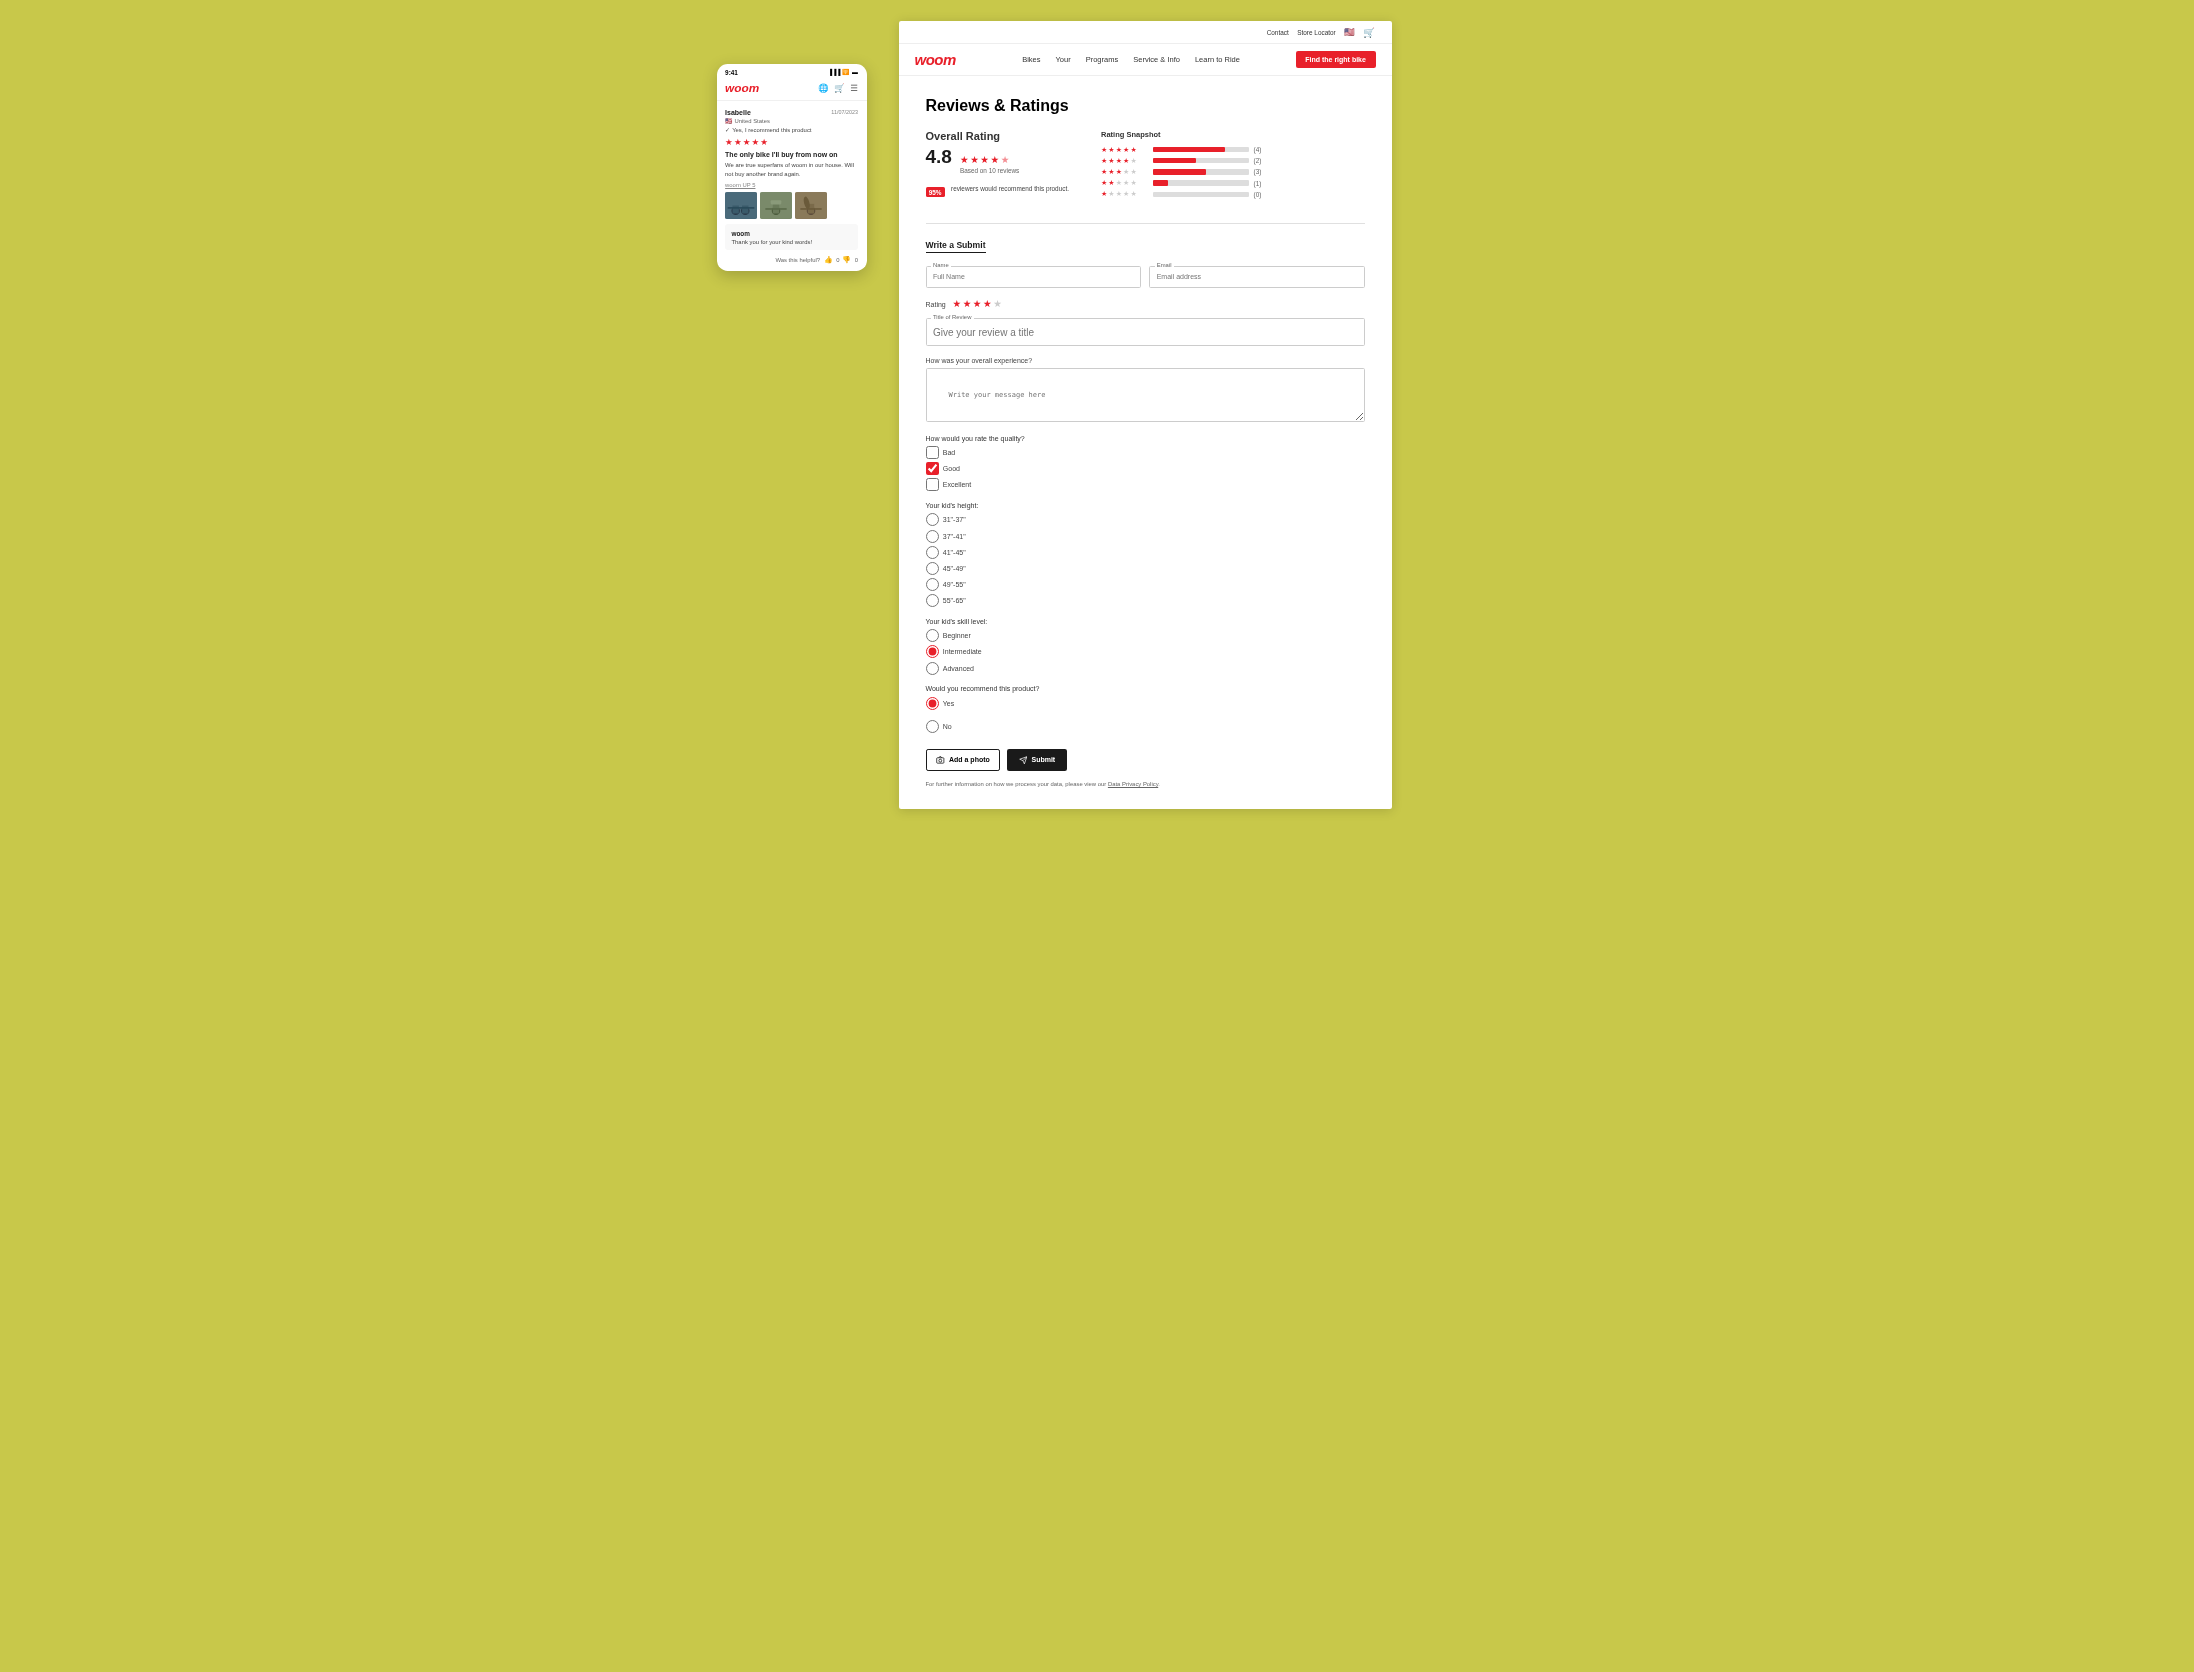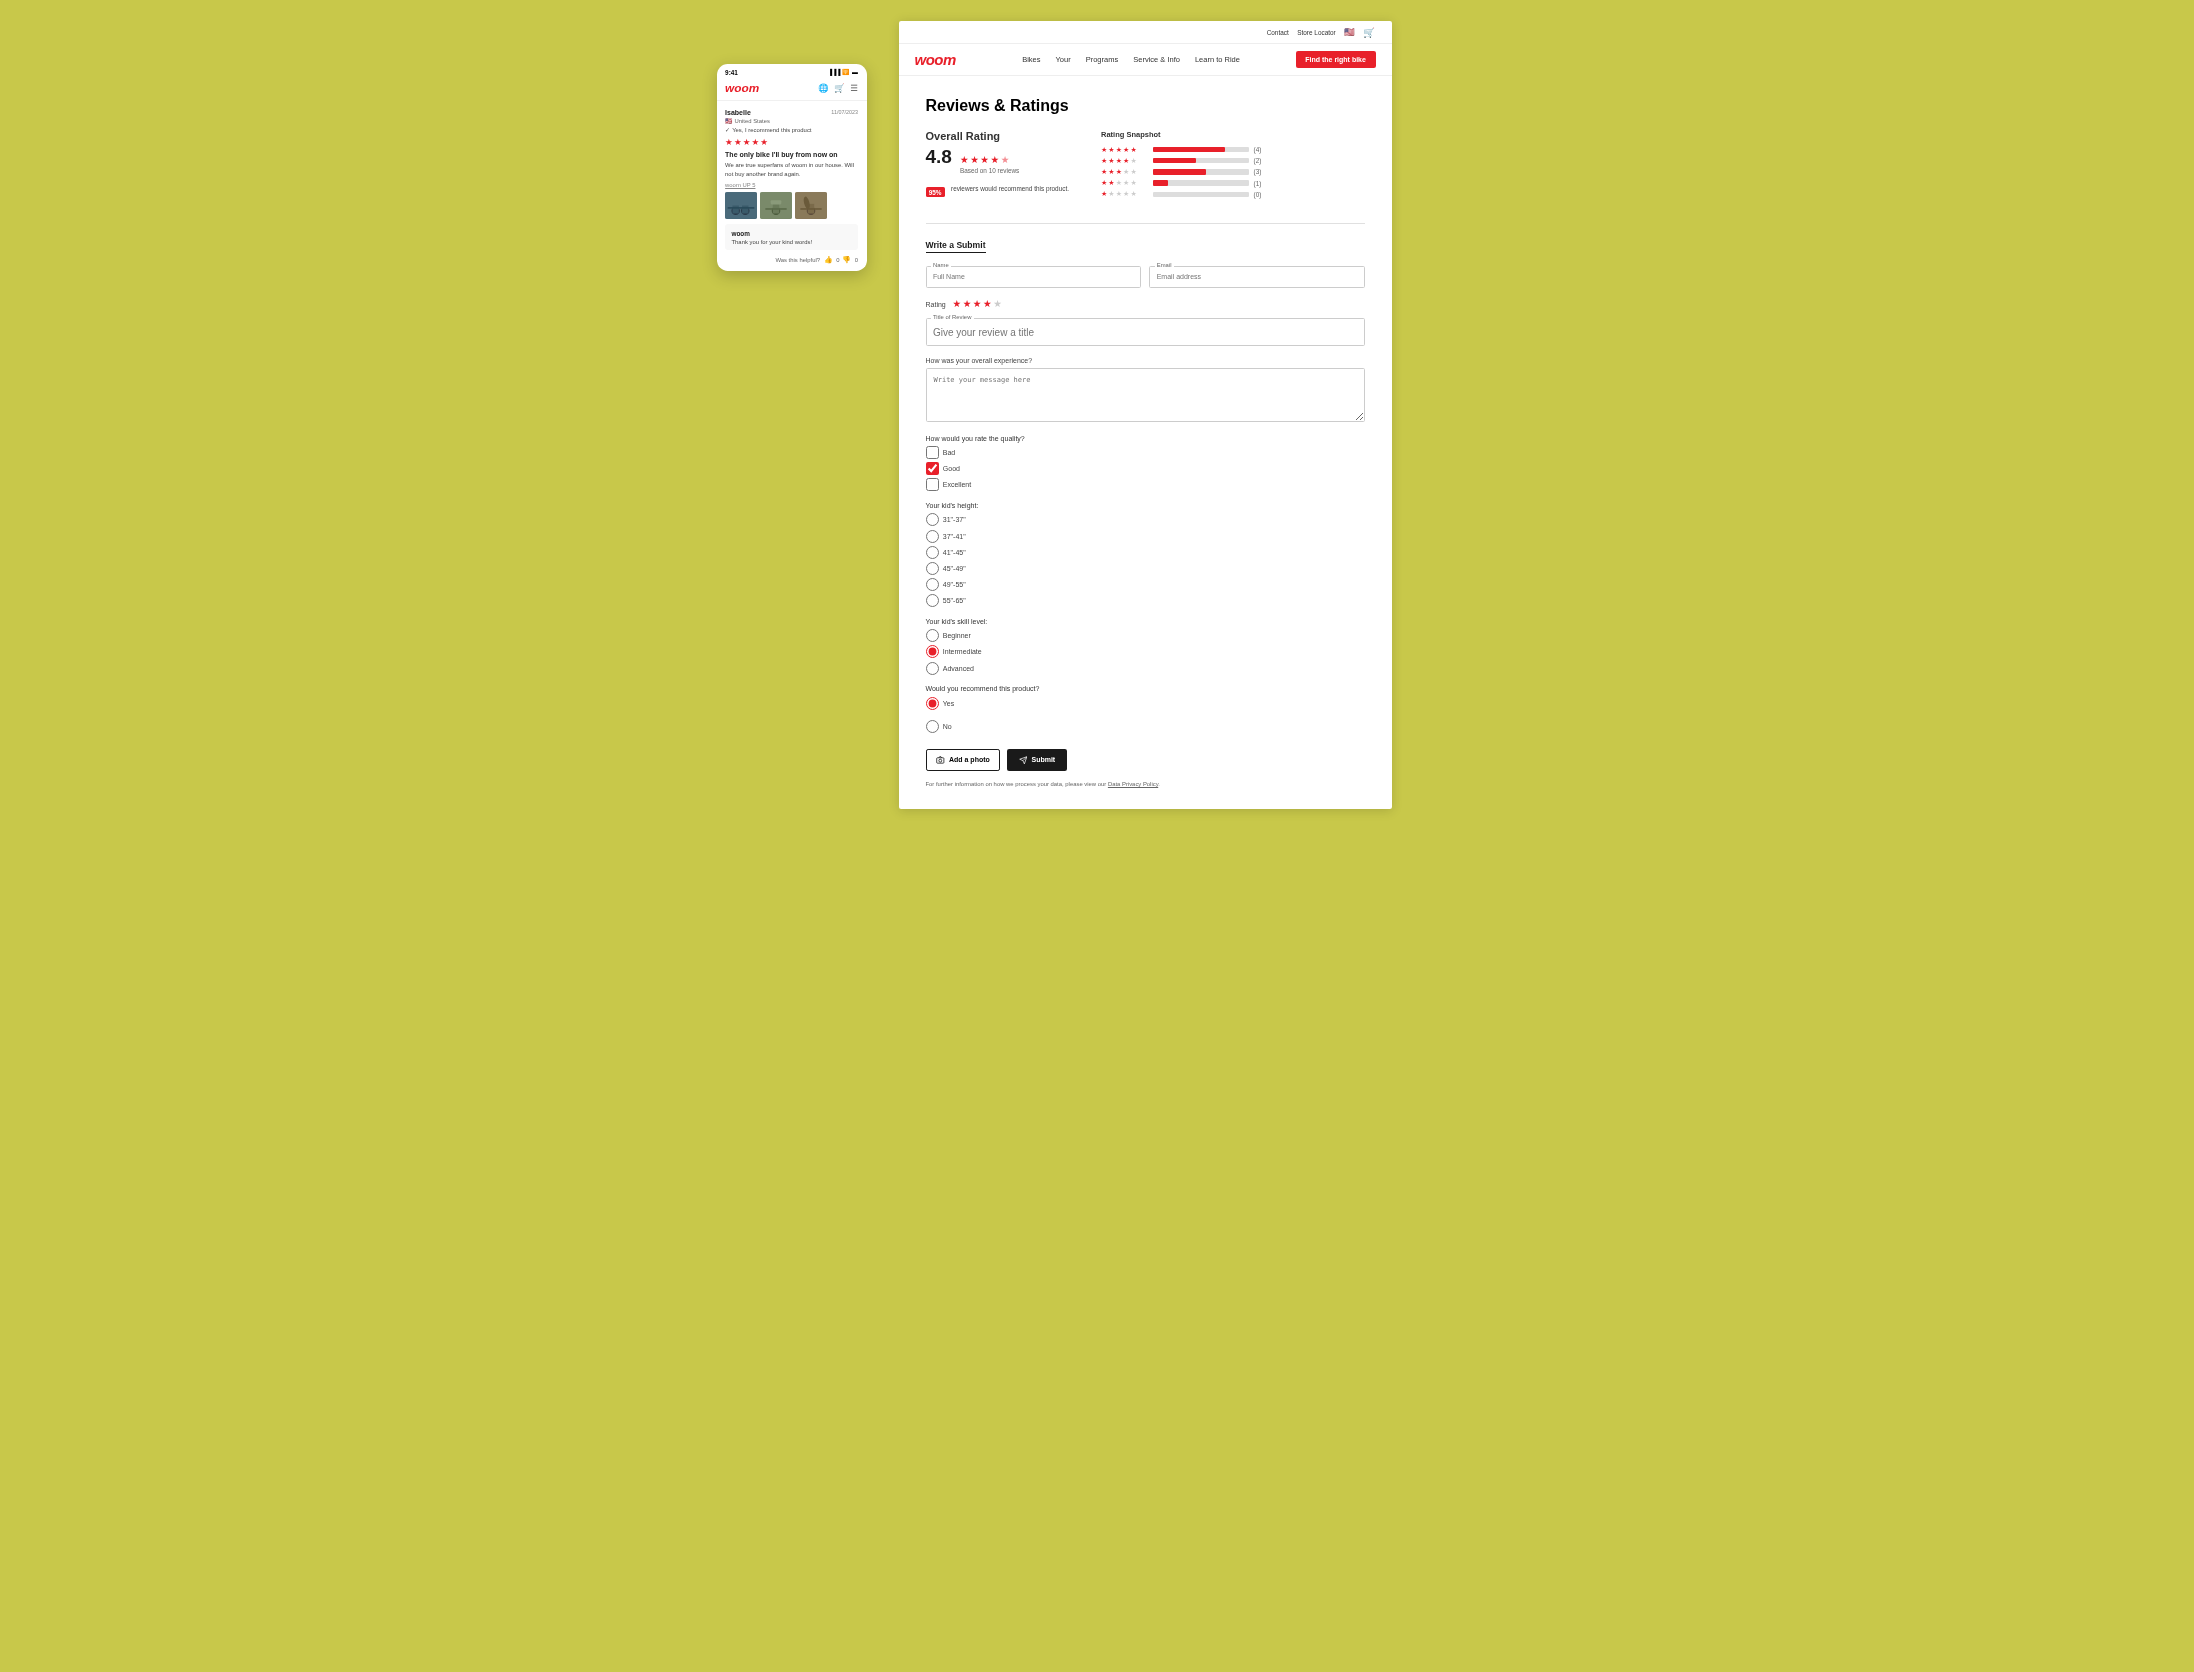--- a/index.html
+++ b/index.html
@@ -270,21 +270,21 @@
       font-size: 7px;
       color: #444;
       margin-bottom: 4.3px;
       display: block;
     }
     .textarea-input {
       width: 100%;
       height: 54px;
       border: 0.5px solid #ccc;
       border-radius: 1.6px;
-      padding: 7px;
+      padding: 22px;
       font-size: 7px;
       color: #aaa;
       resize: vertical;
       outline: none;
       margin-bottom: 10.7px;
     }
 
     .quality-section, .height-section, .skill-section, .recommend-section {
       margin-bottom: 10.7px;
     }

